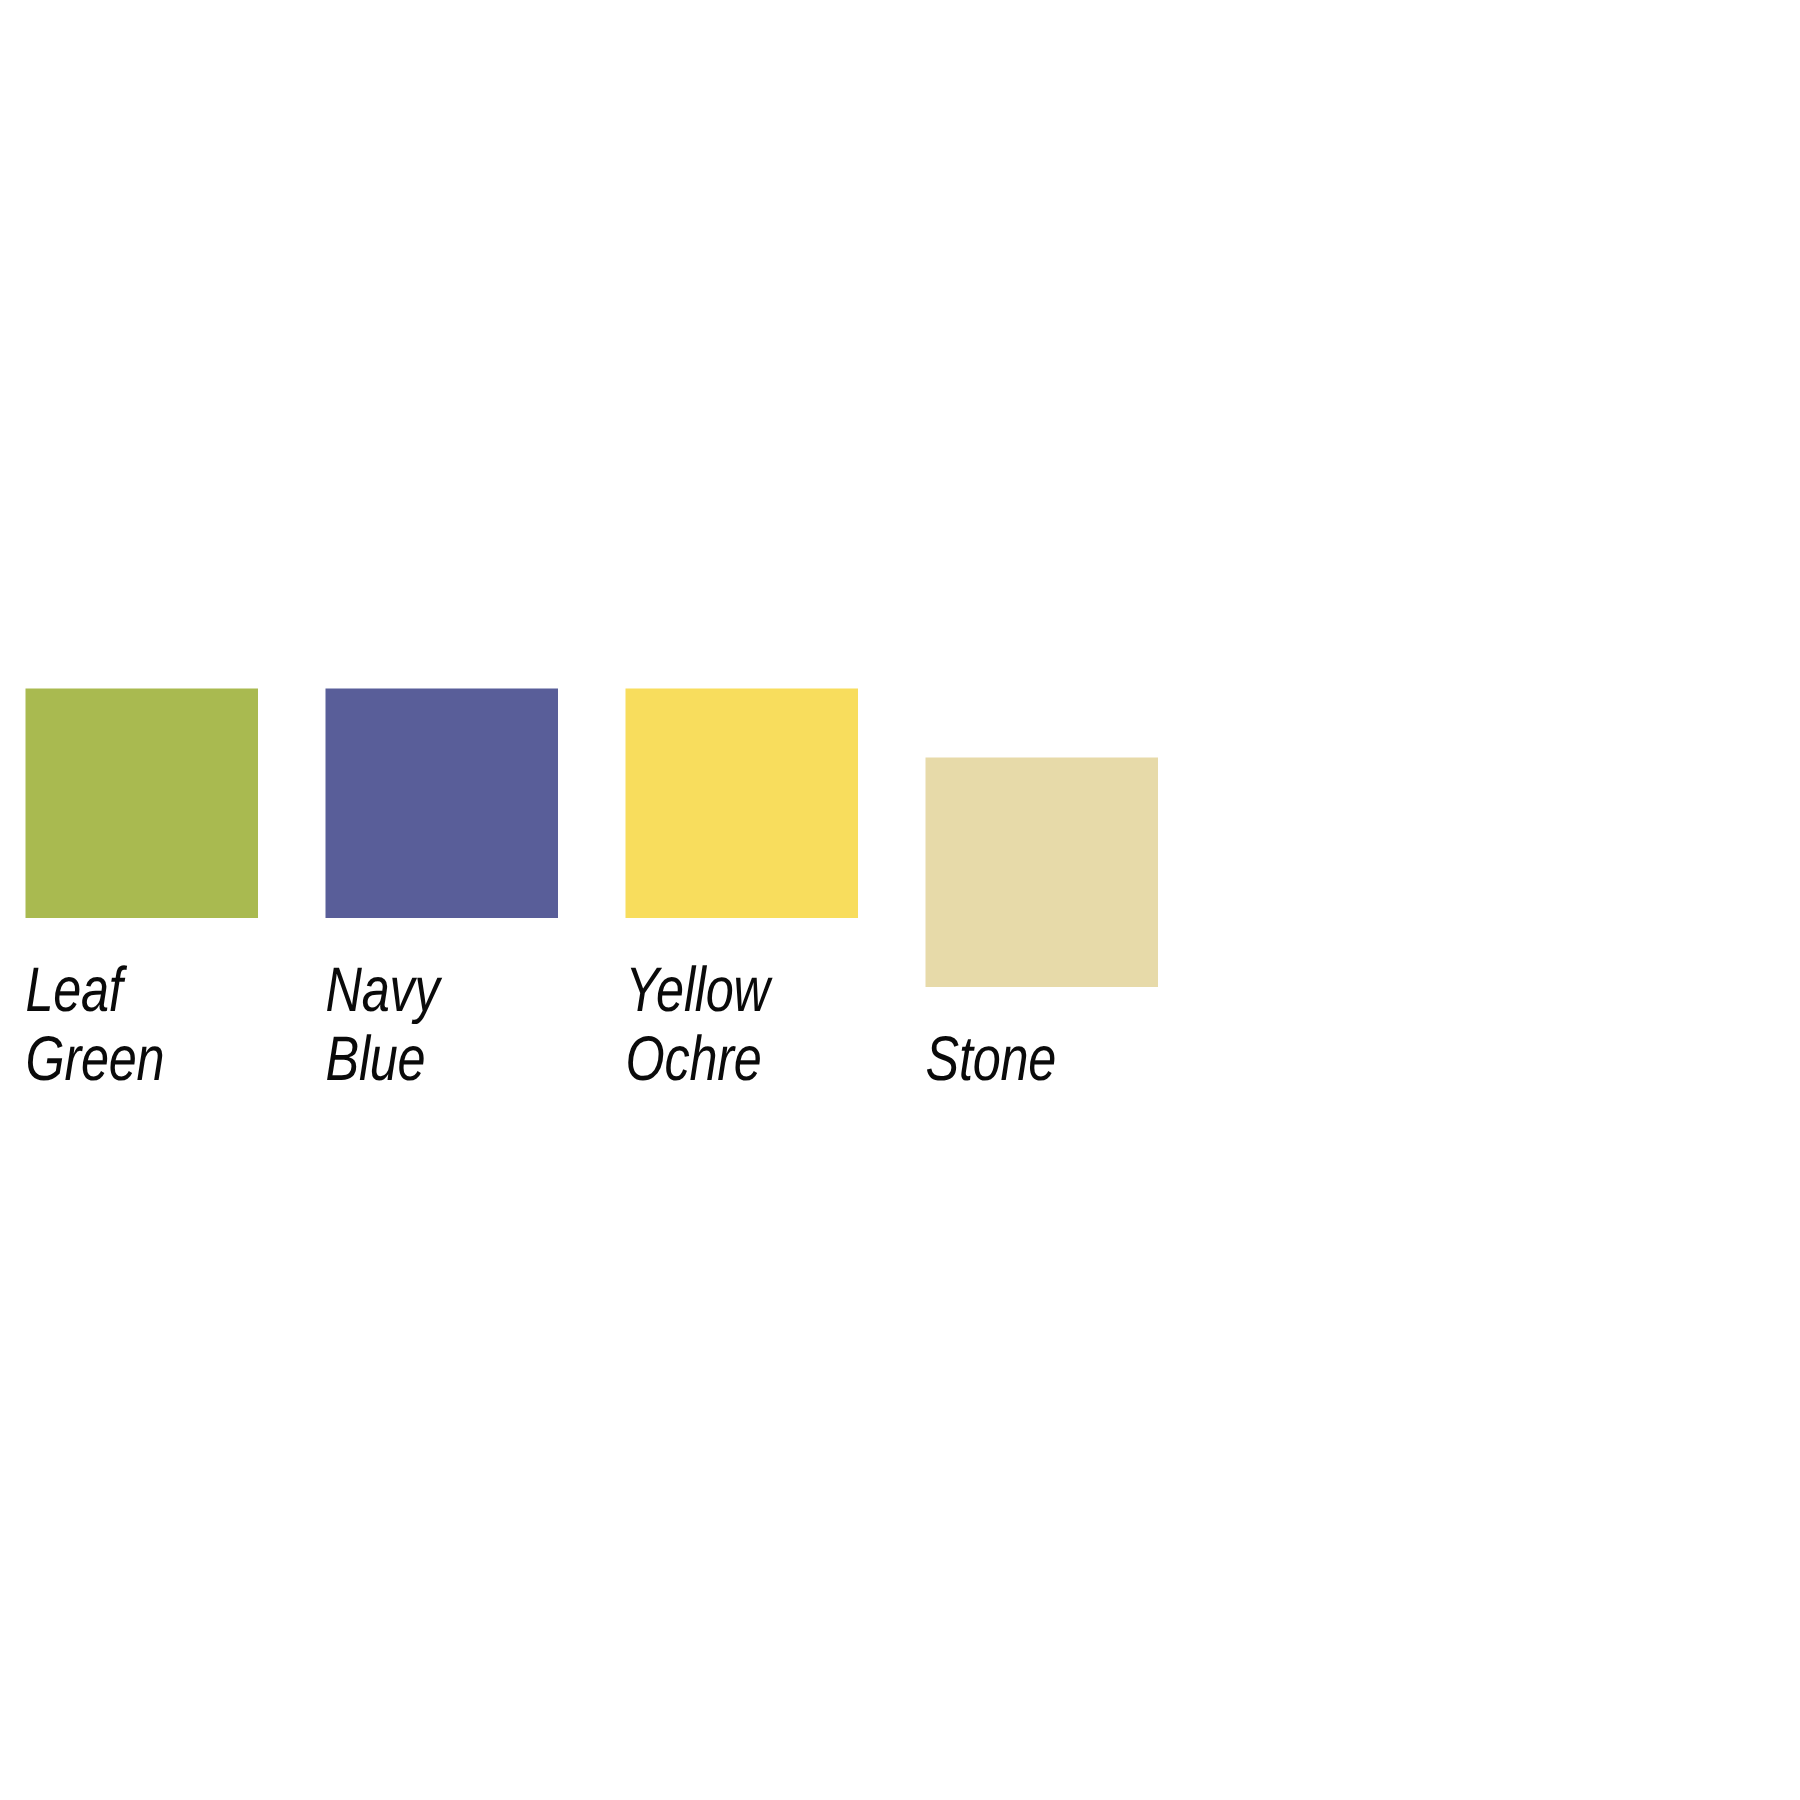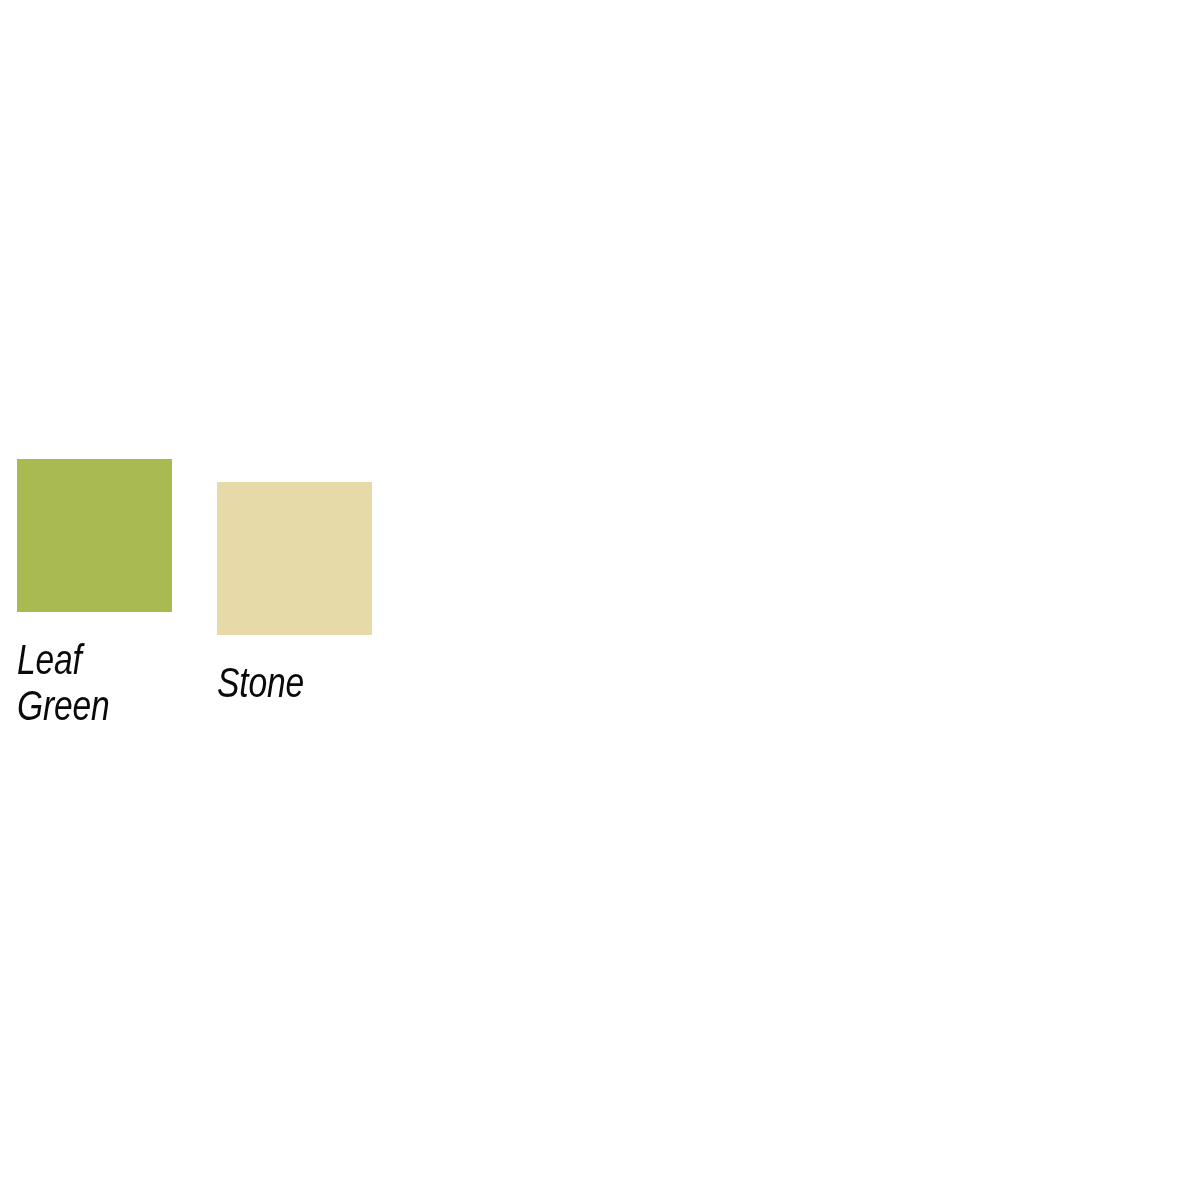--- a/index.html
+++ b/index.html
@@ -23,21 +23,21 @@
   }
 
   
   #swatch-row {
     position: absolute;
     left: 17px;
     top: 459px;
     width: 1166px;
     display: flex;
     flex-direction: row;
-    align-items: center;
+    align-items: flex-end;
   }
 
   .swatch-cell {
     width: 155px;
     margin-right: 45px;
     display: flex;
     flex-direction: column;
     align-items: flex-start;
   }
   .swatch-cell:last-child {
@@ -74,22 +74,32 @@
 
   <div id="swatch-row">
 
     <div class="swatch-cell">
       <div class="swatch-chip" style="background-color: rgb(169, 186, 80);"></div>
       <div class="swatch-label" style="color: rgb(10, 10, 10);">Leaf
 Green</div>
     </div>
 
 
+    <div class="swatch-cell">
+      <div class="swatch-chip" style="background-color: rgb(89, 94, 153);"></div>
+      <div class="swatch-label" style="color: rgb(10, 10, 10);">Navy
+Blue</div>
+    </div>
 
 
+    <div class="swatch-cell">
+      <div class="swatch-chip" style="background-color: rgb(248, 221, 93);"></div>
+      <div class="swatch-label" style="color: rgb(10, 10, 10);">Yellow
+Ochre</div>
+    </div>
 
     <div class="swatch-cell">
       <div class="swatch-chip" style="background-color: rgb(231, 218, 169);"></div>
       <div class="swatch-label" style="color: rgb(10, 10, 10);">Stone</div>
     </div>
 
   </div>
 </div>
 
 </body></html>

